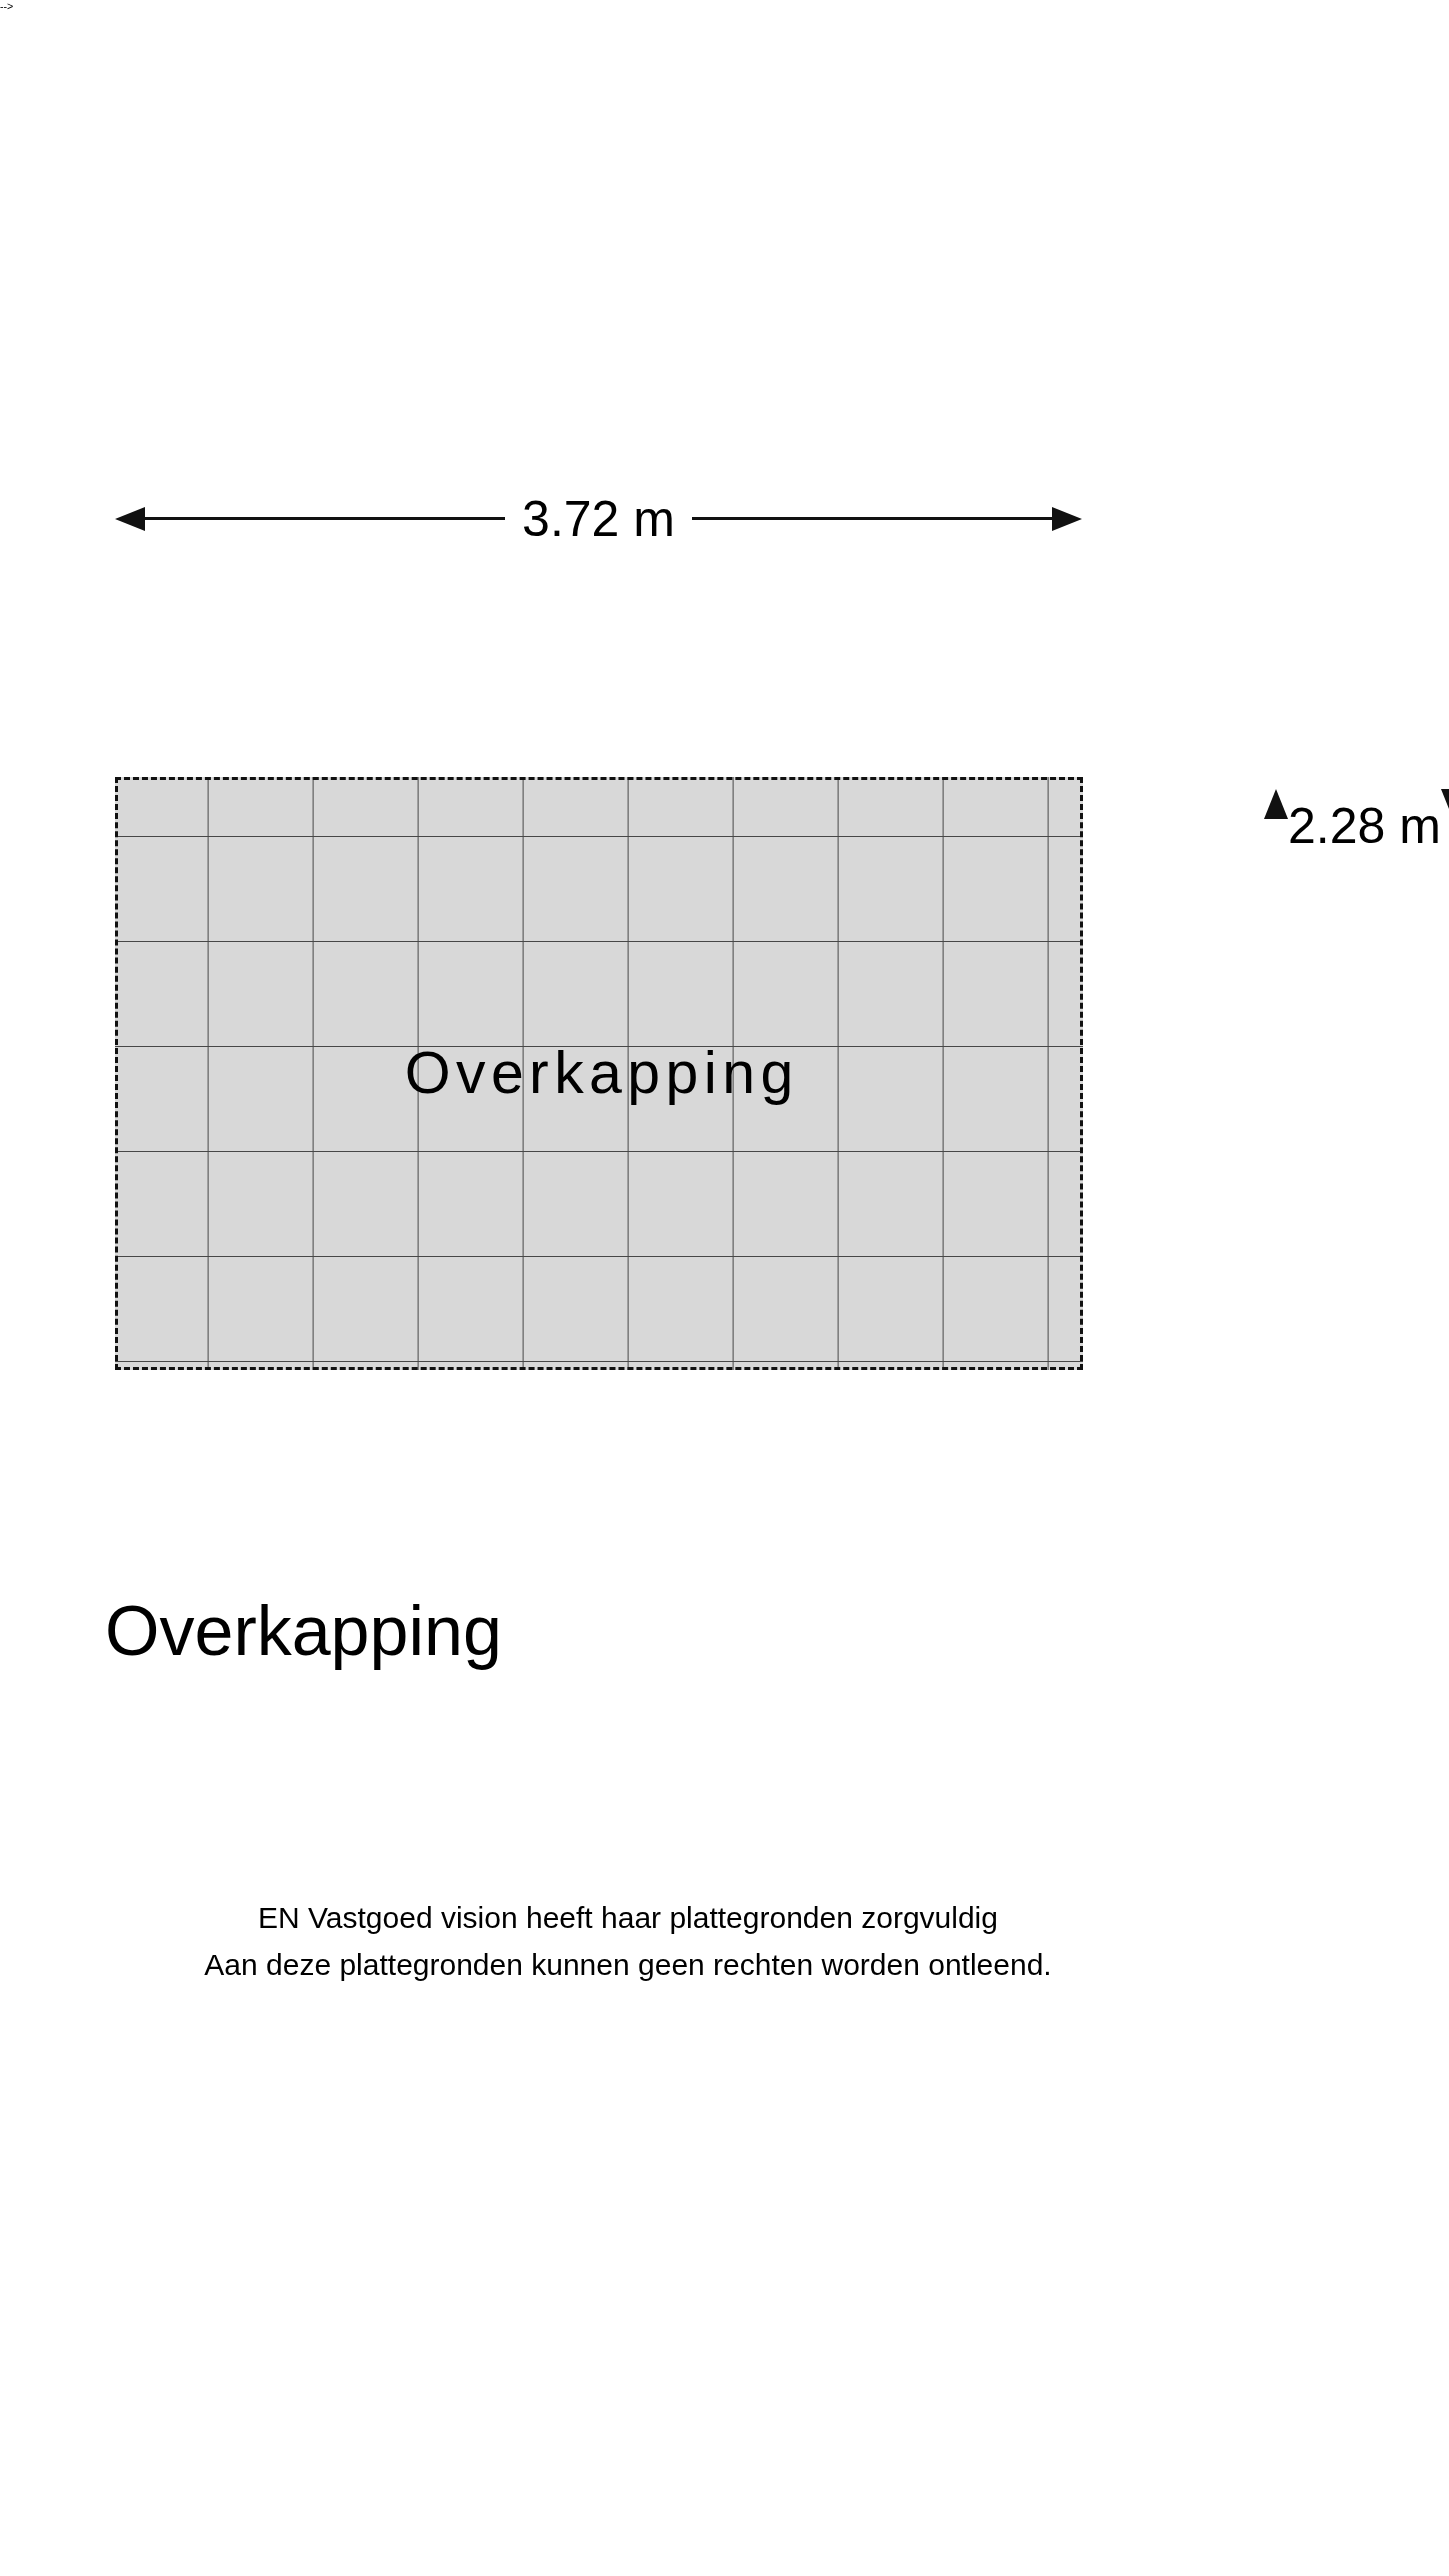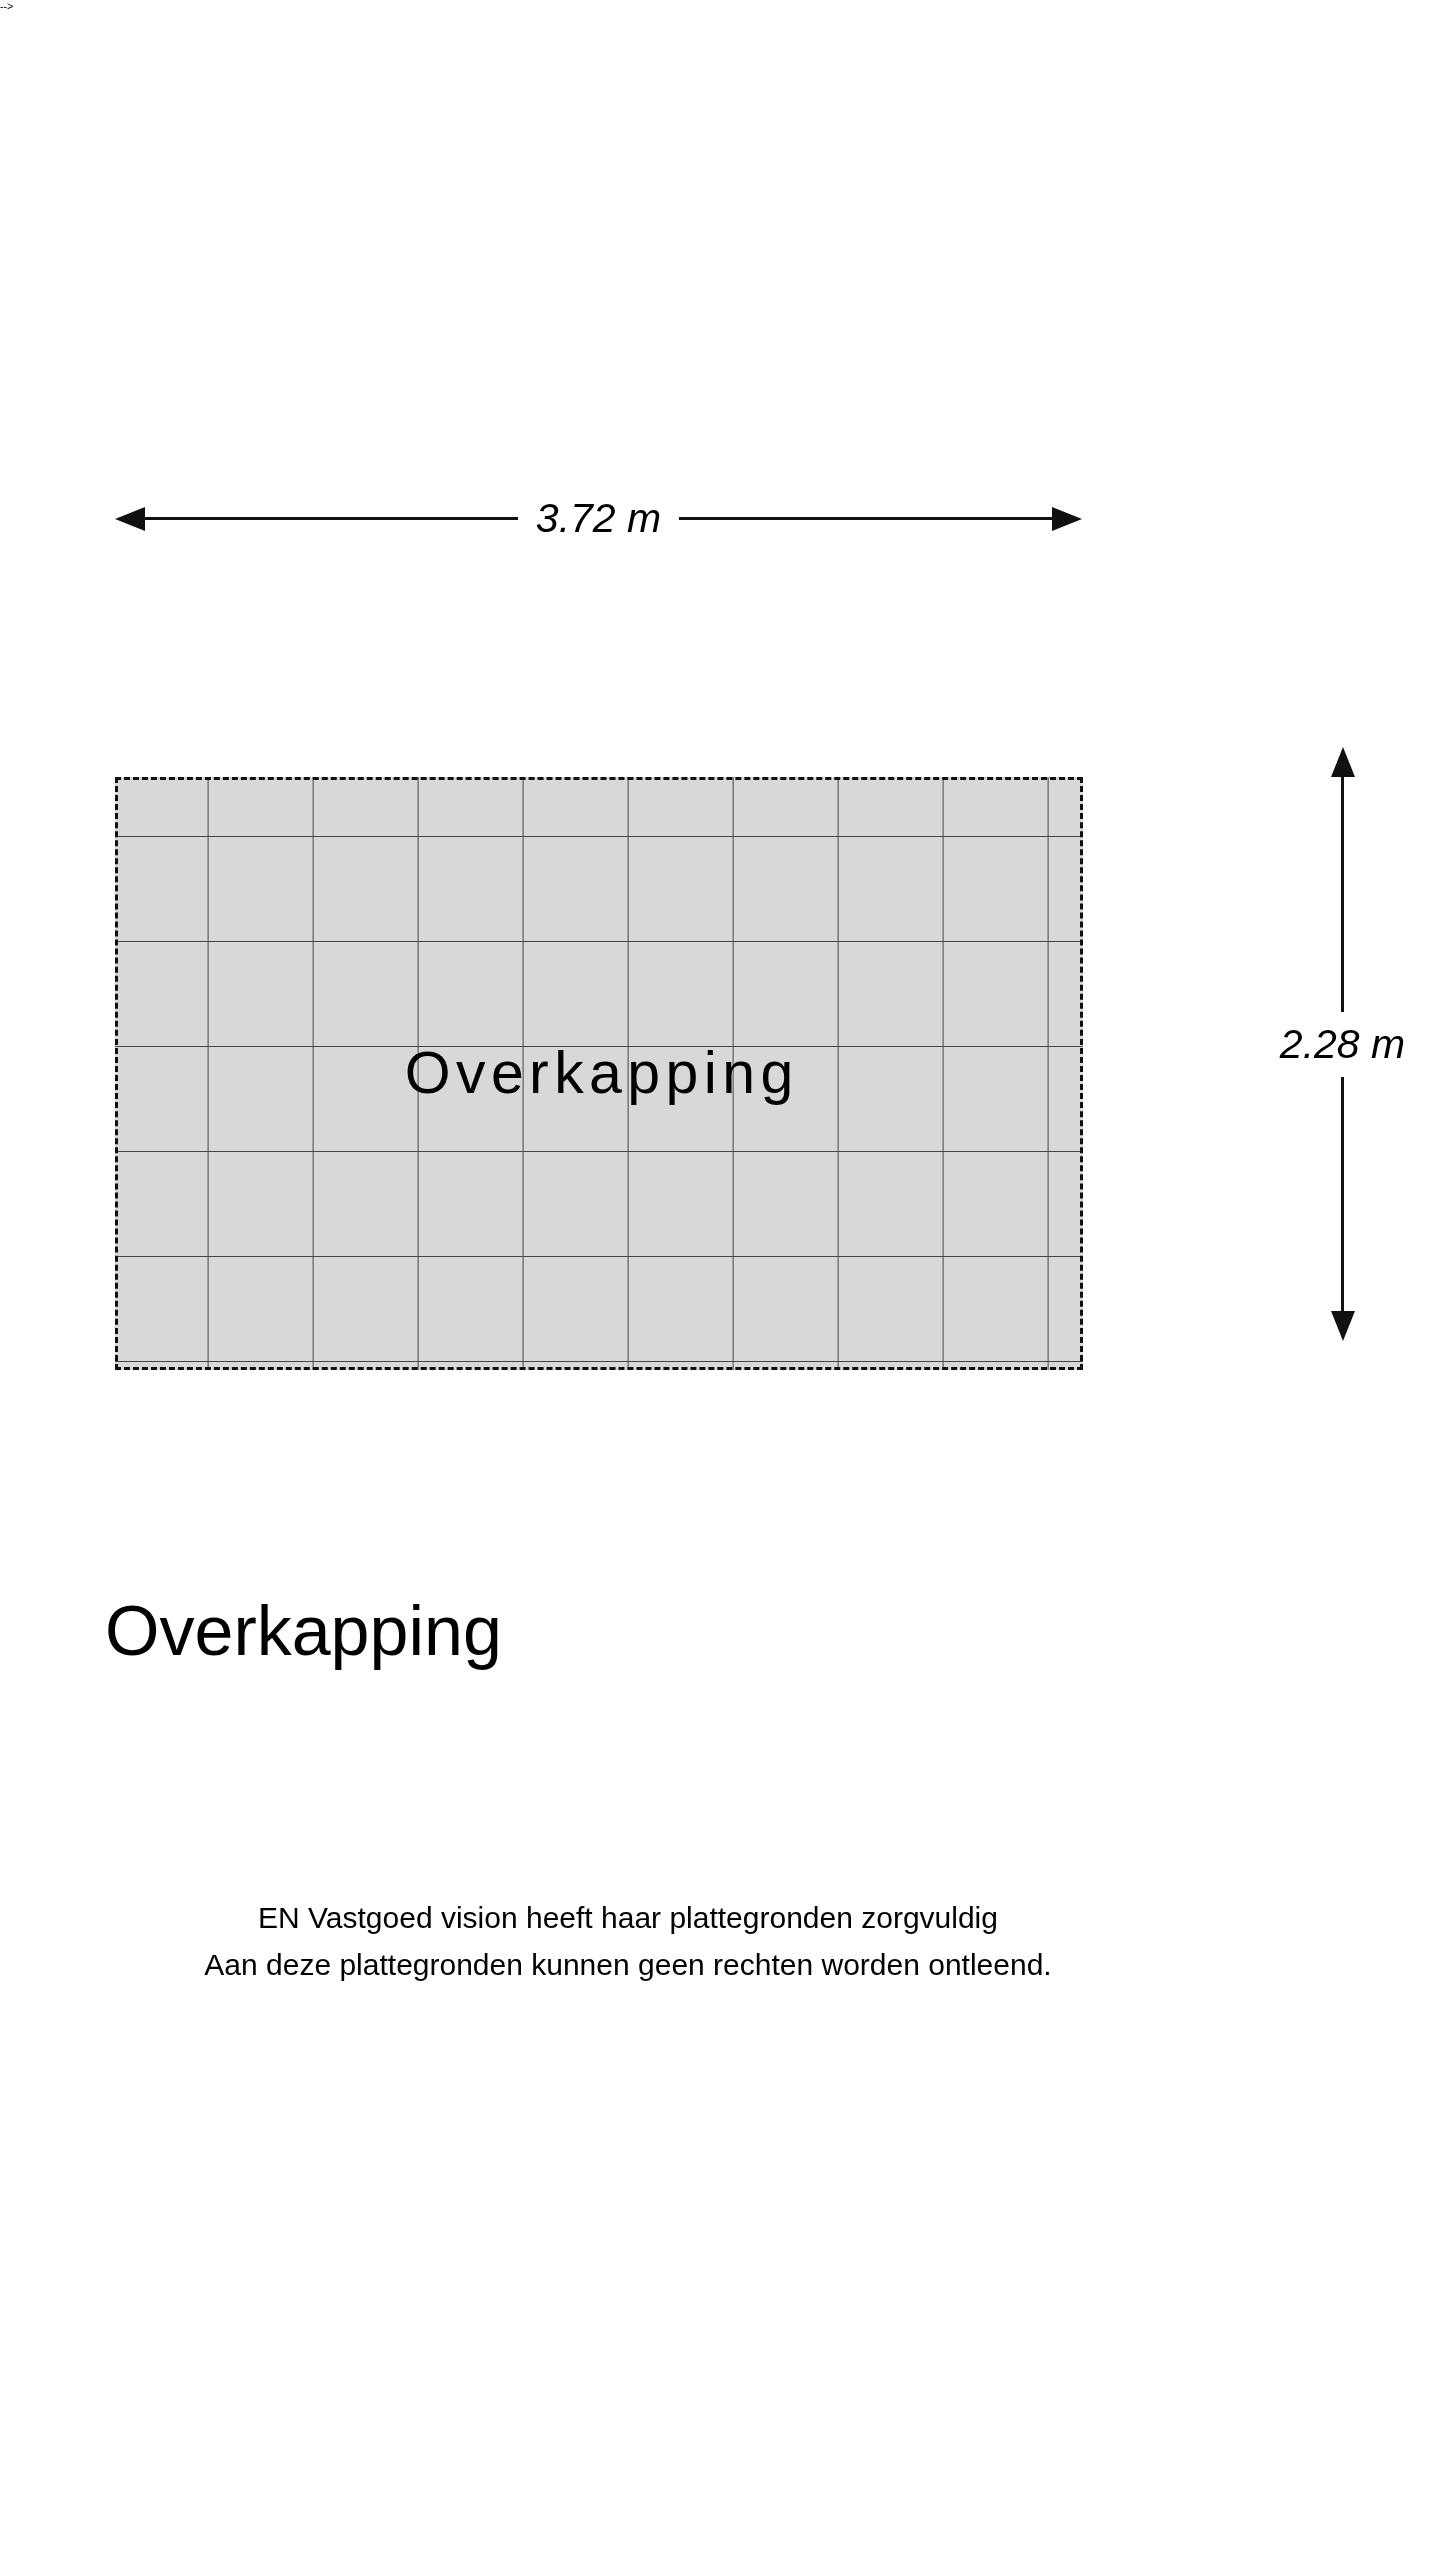--- a/index.html
+++ b/index.html
@@ -22,21 +22,21 @@
 
   
   .dim-h{
     position:absolute;
     left:115px; top:503px;
     width:967px; height:31px;
     display:flex; align-items:center;
   }
   .dim-h .dim-line{flex:1; height:3.4px; background:var(--line);}
   .dim-label{
-    font-size:41px; line-height:1; white-space:nowrap; color:var(--text);font-style:italic;
+    font-size:50px; line-height:1; white-space:nowrap; color:var(--text);
   }
   .dim-h .dim-label{padding:0 17.4px;}
   .arr{width:0;height:0;display:block;flex:none;}
   .arr-left{border-top:12.7px solid transparent;border-bottom:12.7px solid transparent;border-right:30px solid var(--line);}
   .arr-right{border-top:12.7px solid transparent;border-bottom:12.7px solid transparent;border-left:30px solid var(--line);}
   .arr-up{border-left:12.7px solid transparent;border-right:12.7px solid transparent;border-bottom:30px solid var(--line);}
   .arr-down{border-left:12.7px solid transparent;border-right:12.7px solid transparent;border-top:30px solid var(--line);}
 
   
   .room{
@@ -54,23 +54,23 @@
   }
   .room-label{
     font-size:59px; line-height:1;
     letter-spacing:5.4px; padding-left:5.4px; 
     white-space:nowrap; color:var(--text);
   }
 
   
   .dim-v{
     position:absolute;
-    left:1264px; top:747px;
+    left:1264px; top:789px;
     width:157px; height:594px;
-    display:flex; flex-direction:column; align-items:center;
+    display:flex; 
   }
   .dim-v .dim-line{flex:1; width:3.4px; background:var(--line);}
   .dim-v .dim-label{margin:12px 0;}
 
   
   .plan-title{
     position:absolute;
     left:105px; top:1591px;
     font-size:70px; line-height:1.15;
     font-weight:normal; color:var(--text);

